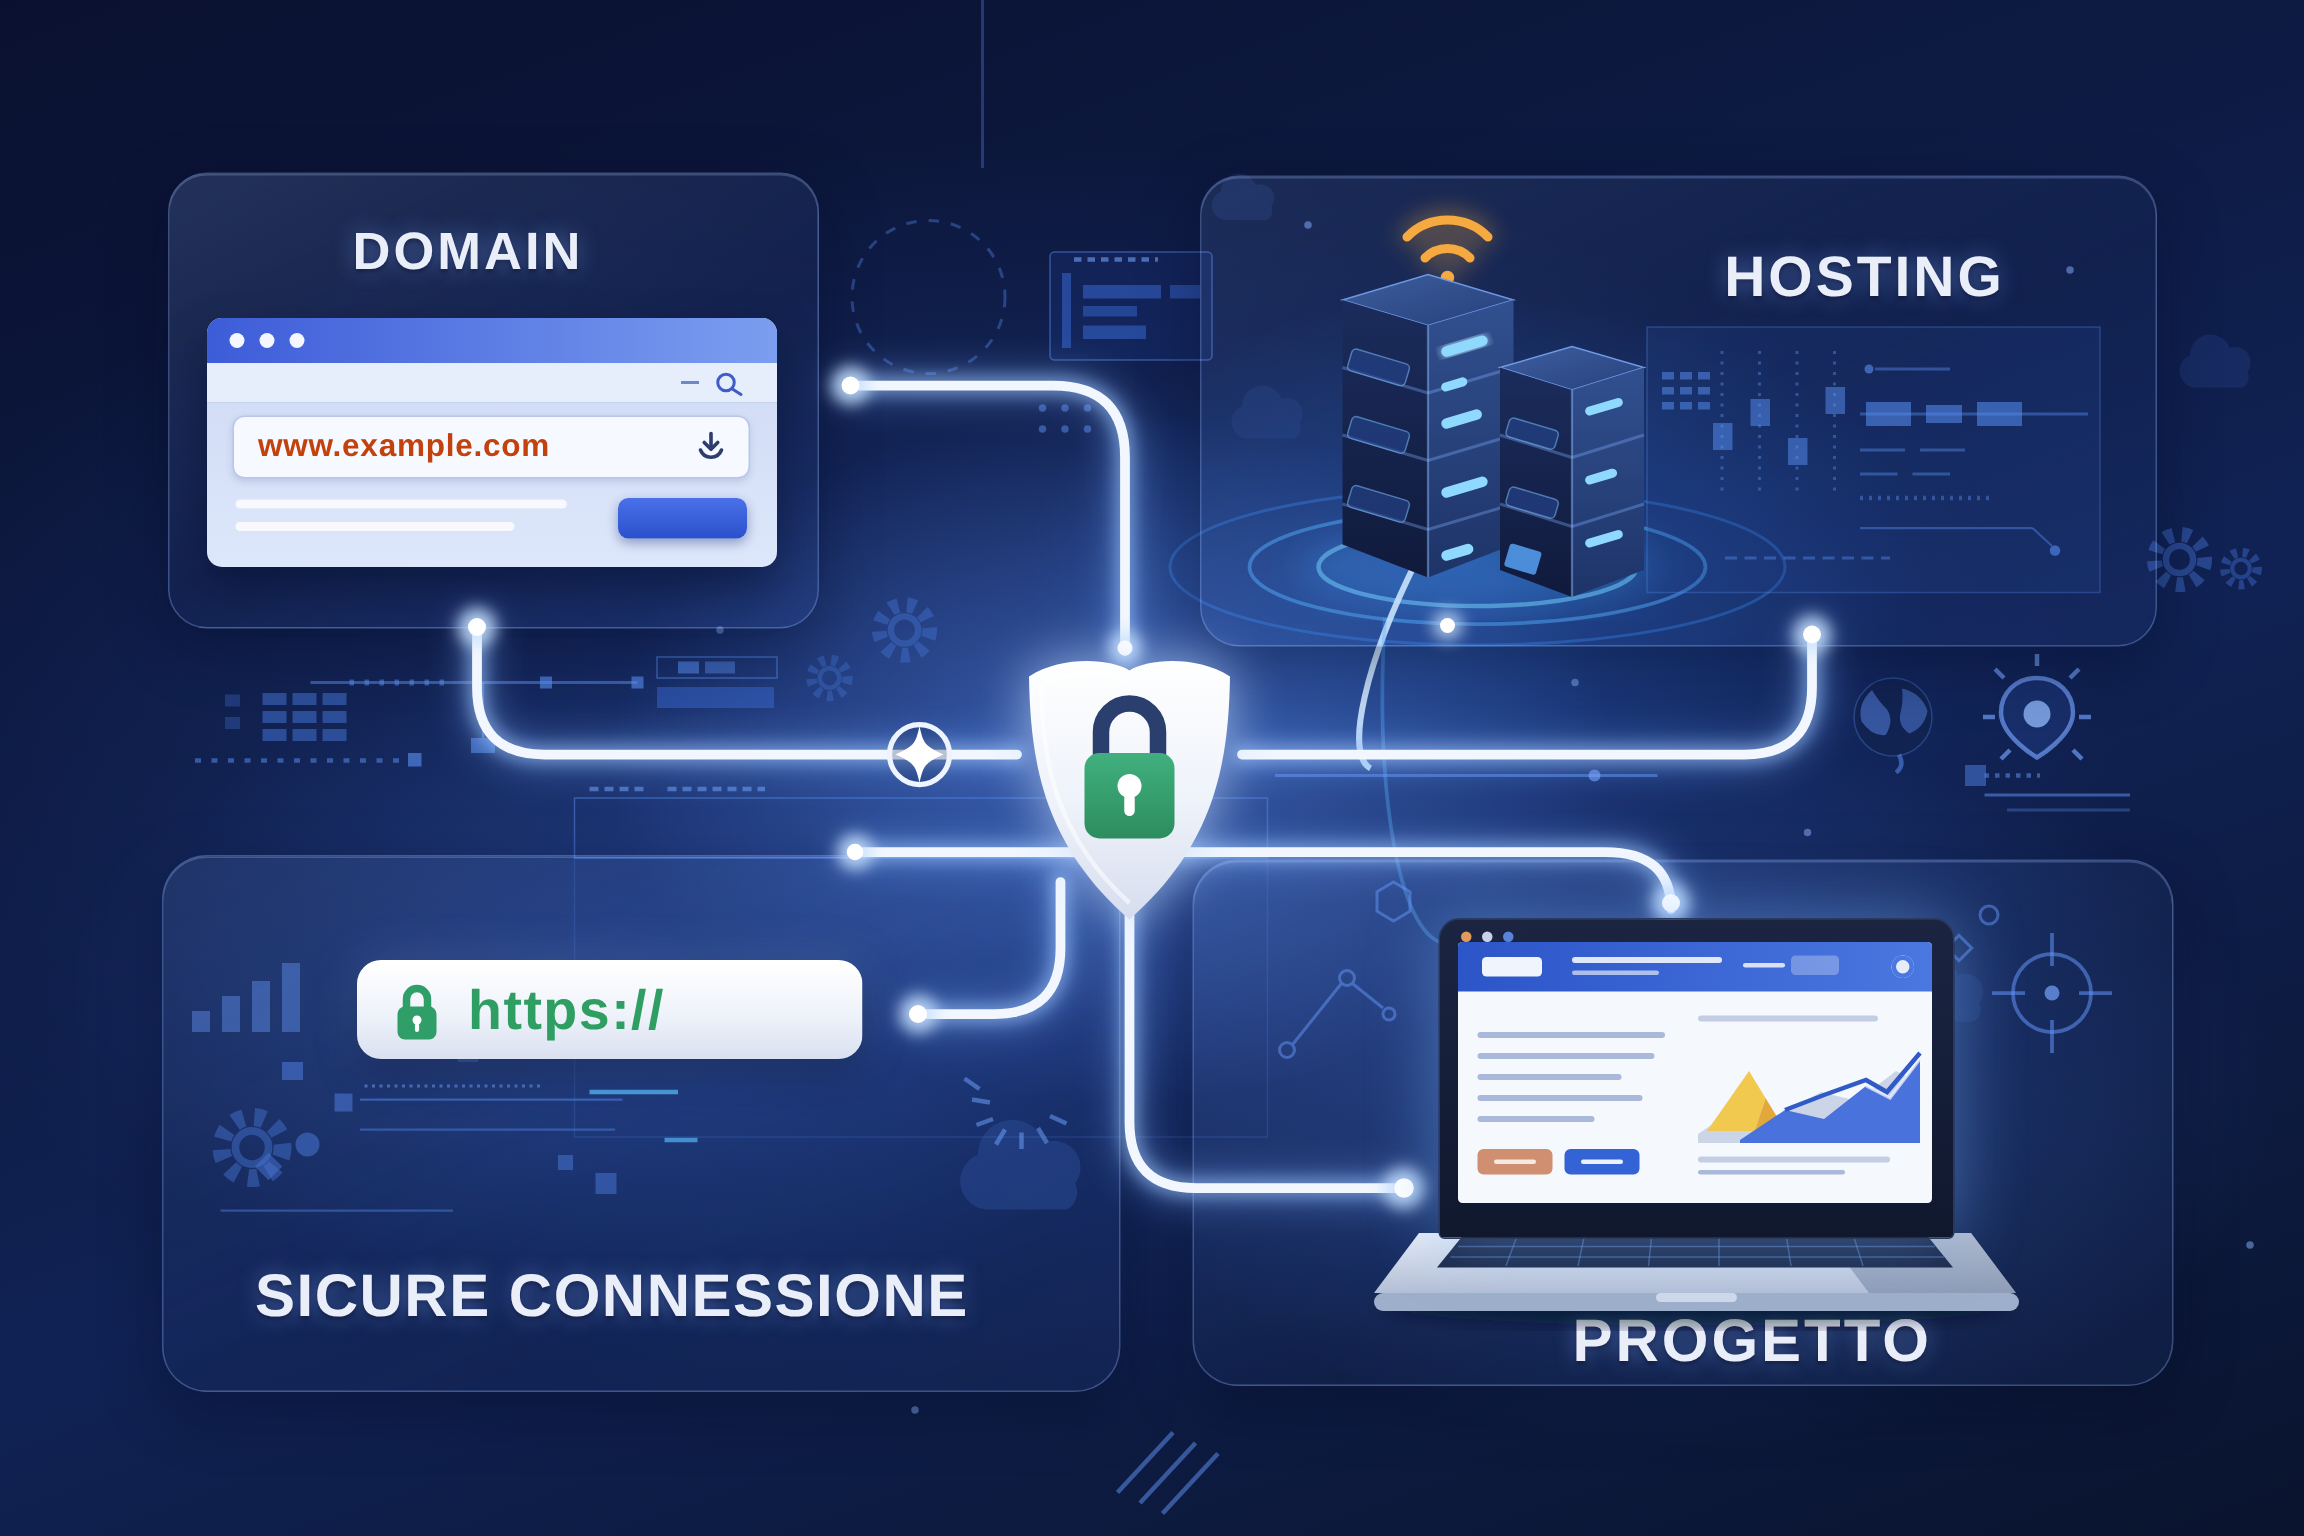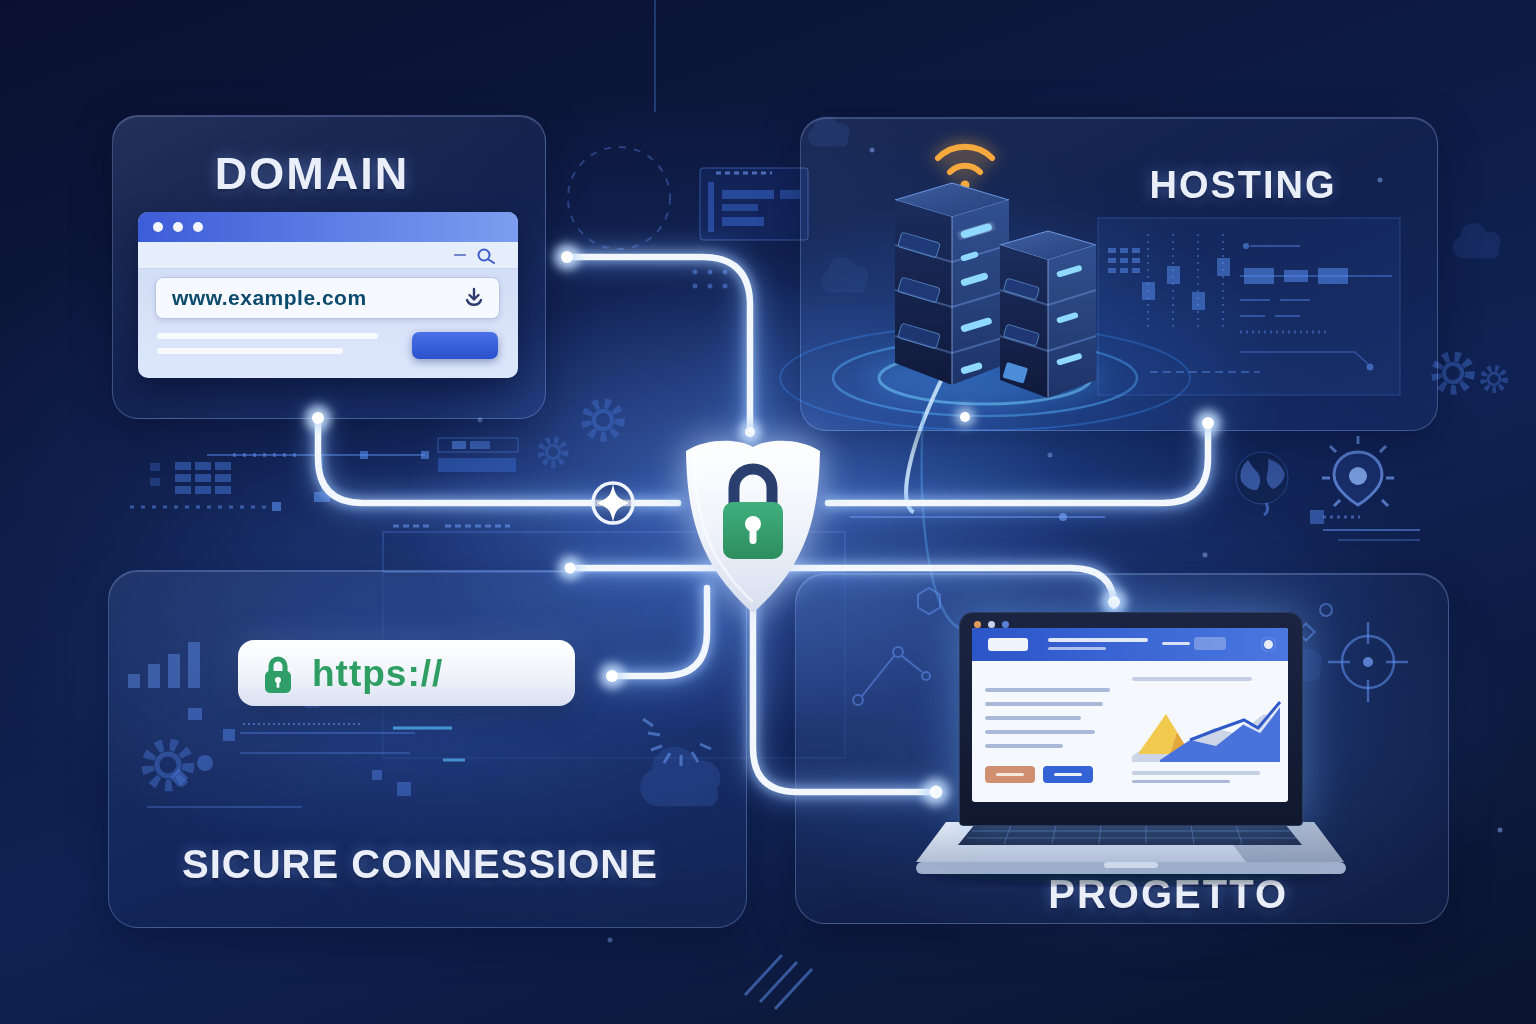--- a/index.html
+++ b/index.html
@@ -33,21 +33,21 @@
 
   
   .browser{position:absolute;left:138px;top:212px;width:380px;height:166px;border-radius:10px;overflow:hidden;
     box-shadow:0 14px 30px rgba(0,8,35,.45);background:linear-gradient(180deg,#cdd9f4,#dde7fb);}
   .browser .bar{height:30px;background:linear-gradient(90deg,#3d5cd8,#7b9ef0);display:flex;align-items:center;padding-left:15px;gap:10px;}
   .browser .dot{width:10px;height:10px;border-radius:50%;background:#f4f7ff;}
   .browser .toolbar{height:26px;background:#e6edfb;border-bottom:1px solid #c6d2ee;position:relative;}
   .browser .mini-dash{position:absolute;right:52px;top:12px;width:12px;height:2px;background:#6f86c9;}
   .browser .urlbar{position:absolute;left:17px;top:65px;width:343px;height:40px;background:#f6f9ff;border:1px solid #b9c6e8;
     border-radius:8px;display:flex;align-items:center;box-shadow:0 2px 5px rgba(40,60,120,.15);}
-  .browser .urltext{color:#0c4a6e;font-size:21px;font-weight:600;padding-left:16px;letter-spacing:.5px;flex:1;}
+  .browser .urltext{color:#c2410c;font-size:21px;font-weight:600;padding-left:16px;letter-spacing:.5px;flex:1;}
   .phline{position:absolute;height:6px;border-radius:3px;background:rgba(255,255,255,.78);}
   .bluebtn{position:absolute;left:274px;top:120px;width:86px;height:27px;border-radius:7px;
     background:linear-gradient(180deg,#4a71e8,#2a50cc);box-shadow:0 3px 8px rgba(20,40,110,.4);}
 
   
   .https{position:absolute;left:238px;top:640px;width:337px;height:66px;border-radius:16px;
     background:linear-gradient(180deg,#ffffff 0%,#eef2fa 55%,#d9e0f0 100%);
     border-top:2px solid #ffffff;box-shadow:0 10px 26px rgba(0,10,45,.45), 0 0 30px rgba(150,190,255,.25);
     display:flex;align-items:center;gap:16px;padding-left:22px;box-sizing:border-box;}
   .https .txt{color:#2e9e62;font-size:37px;font-weight:700;letter-spacing:1px;}
@@ -577,18 +577,18 @@
       <div class="lline" style="left:160px;top:152px;width:98px;height:3px;background:#d2dae c4;"></div>
       <div class="lbtn" style="left:13px;top:138px;background:#cf8f70;">
         <div style="margin:7px auto 0;width:28px;height:3px;border-radius:2px;background:rgba(255,255,255,.8);"></div>
       </div>
       <div class="lbtn" style="left:71px;top:138px;background:#3463d6;">
         <div style="margin:7px auto 0;width:28px;height:3px;border-radius:2px;background:rgba(255,255,255,.9);"></div>
       </div>
     </div>
   </div>
 
-  <div class="title" style="left:112px;top:148px;width:400px;text-align:center;font-size:45px;">DOMAIN</div>
+  <div class="title" style="left:112px;top:148px;width:400px;text-align:center;font-size:35px;">DOMAIN</div>
   <div class="title" style="left:1093px;top:164px;width:300px;text-align:center;font-size:38px;">HOSTING</div>
-  <div class="title" style="left:170px;top:842px;font-size:40px;letter-spacing:1px;margin-left:12px;">SICURE CONNESSIONE</div>
+  <div class="title" style="left:170px;top:842px;font-size:40px;letter-spacing:1px;">SICURE CONNESSIONE</div>
   <div class="title" style="left:988px;top:872px;width:300px;text-align:right;font-size:40px;">PROGETTO</div>
 
 </div>
 
 </body></html>

